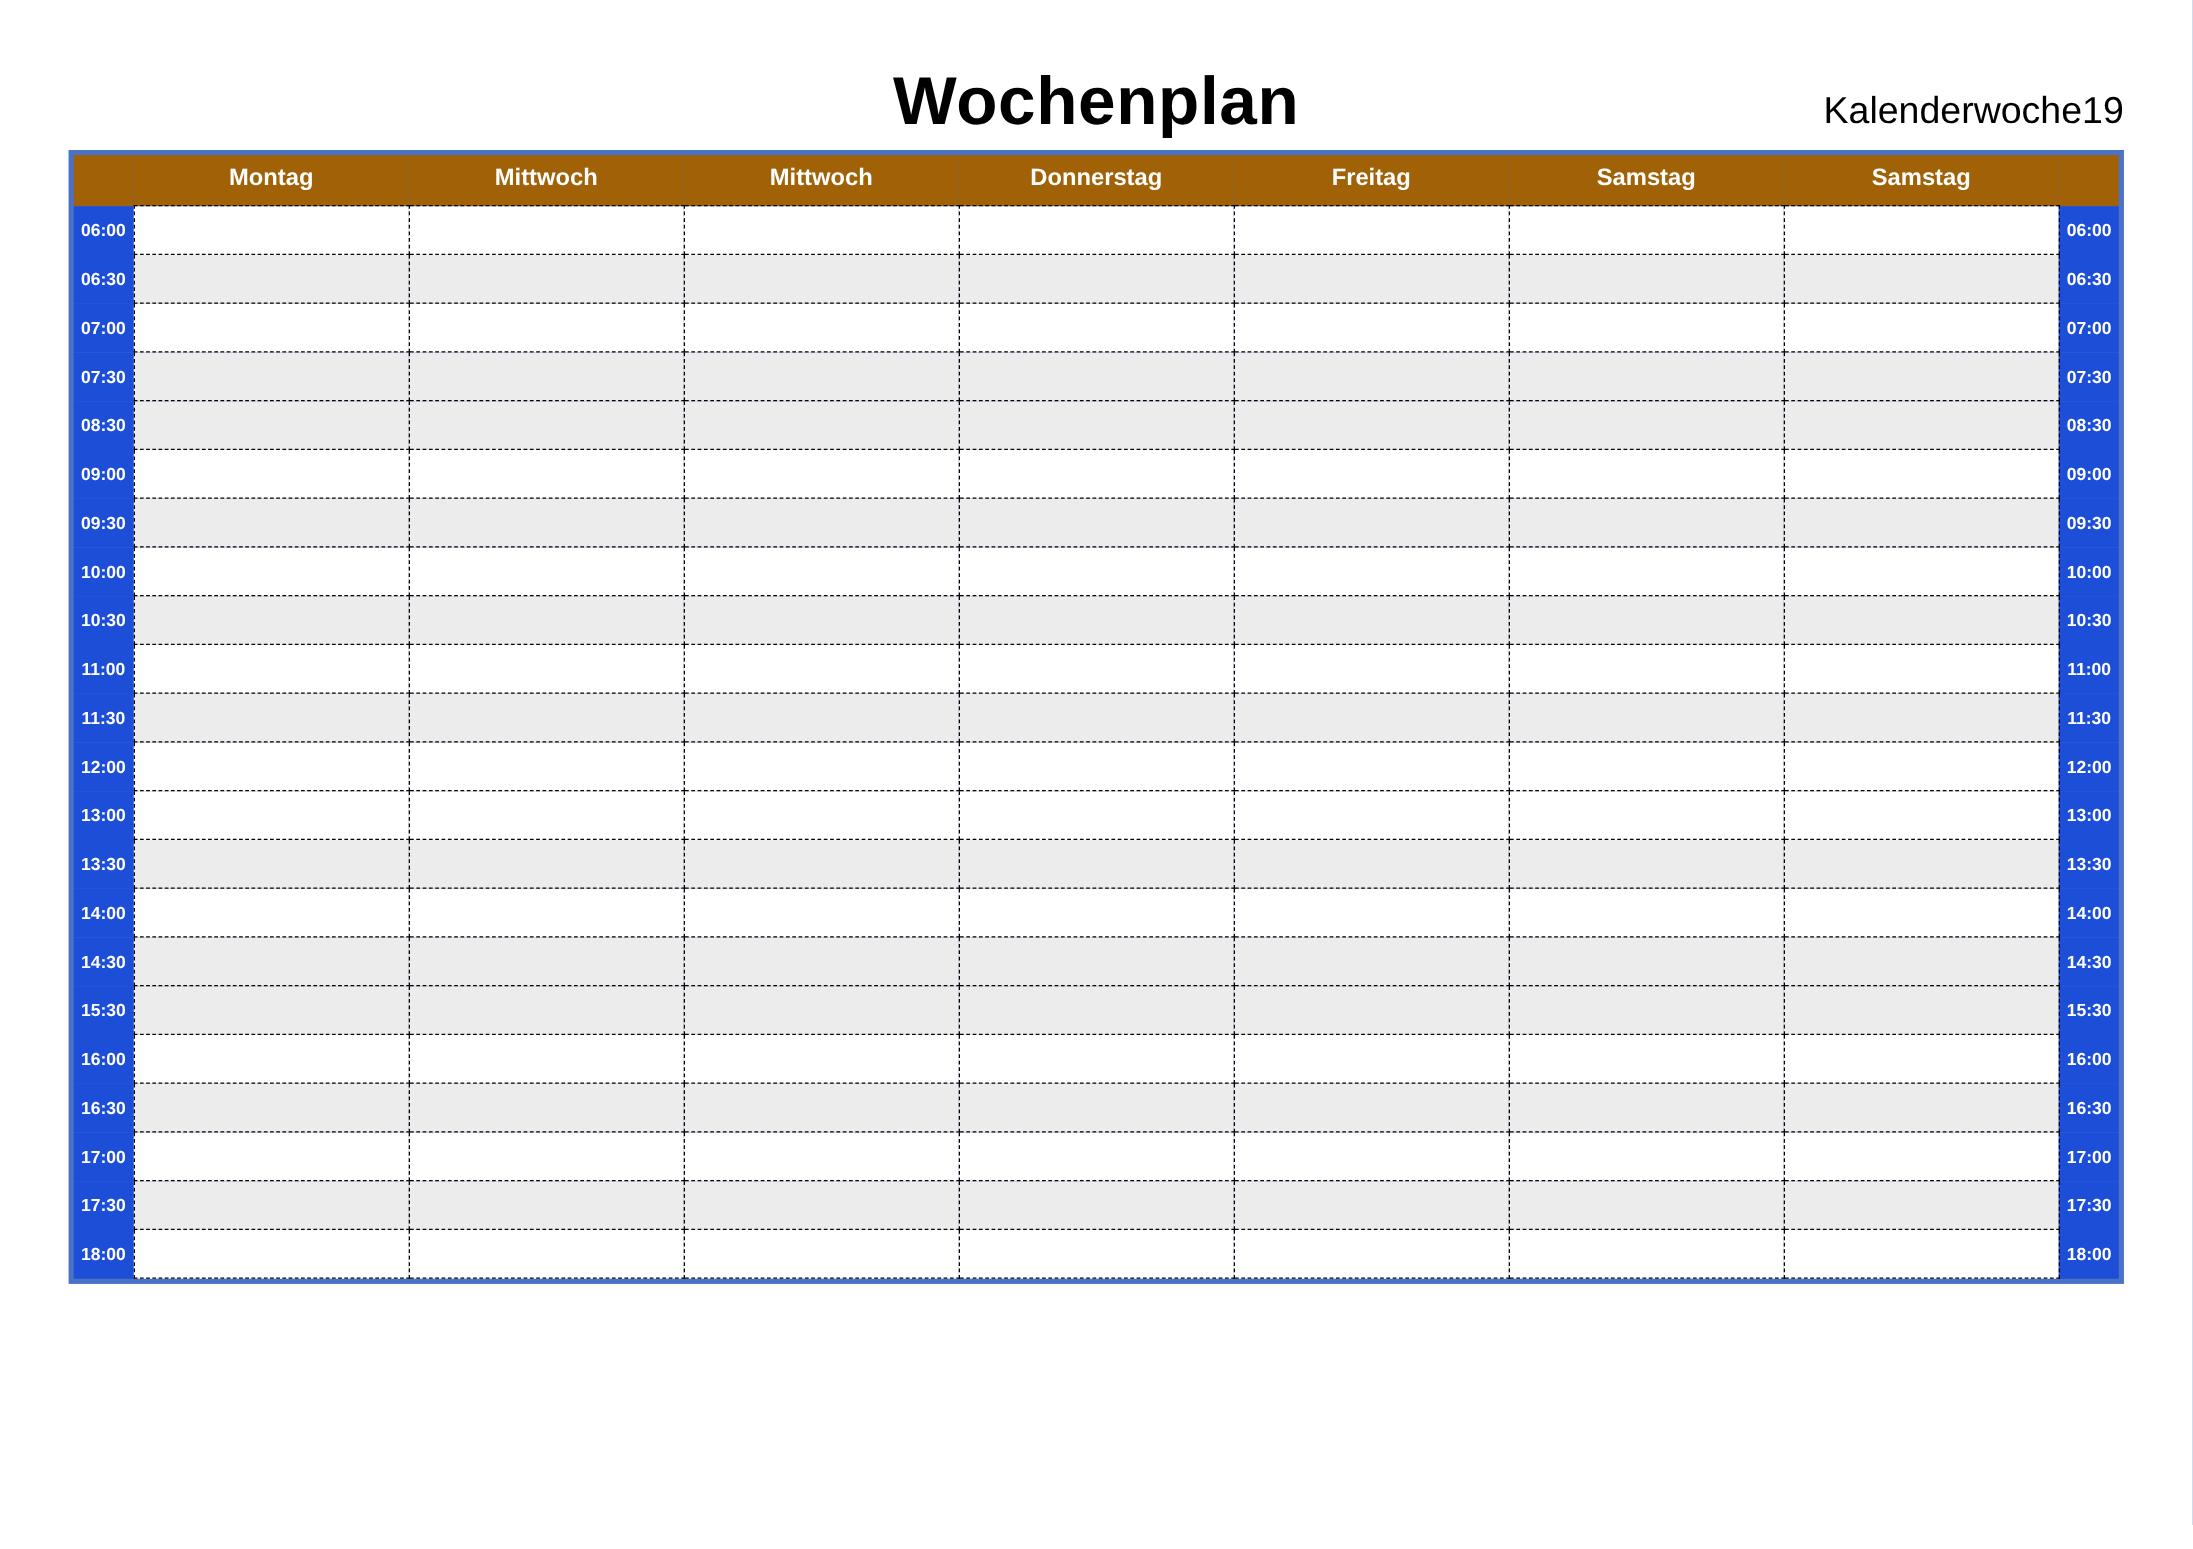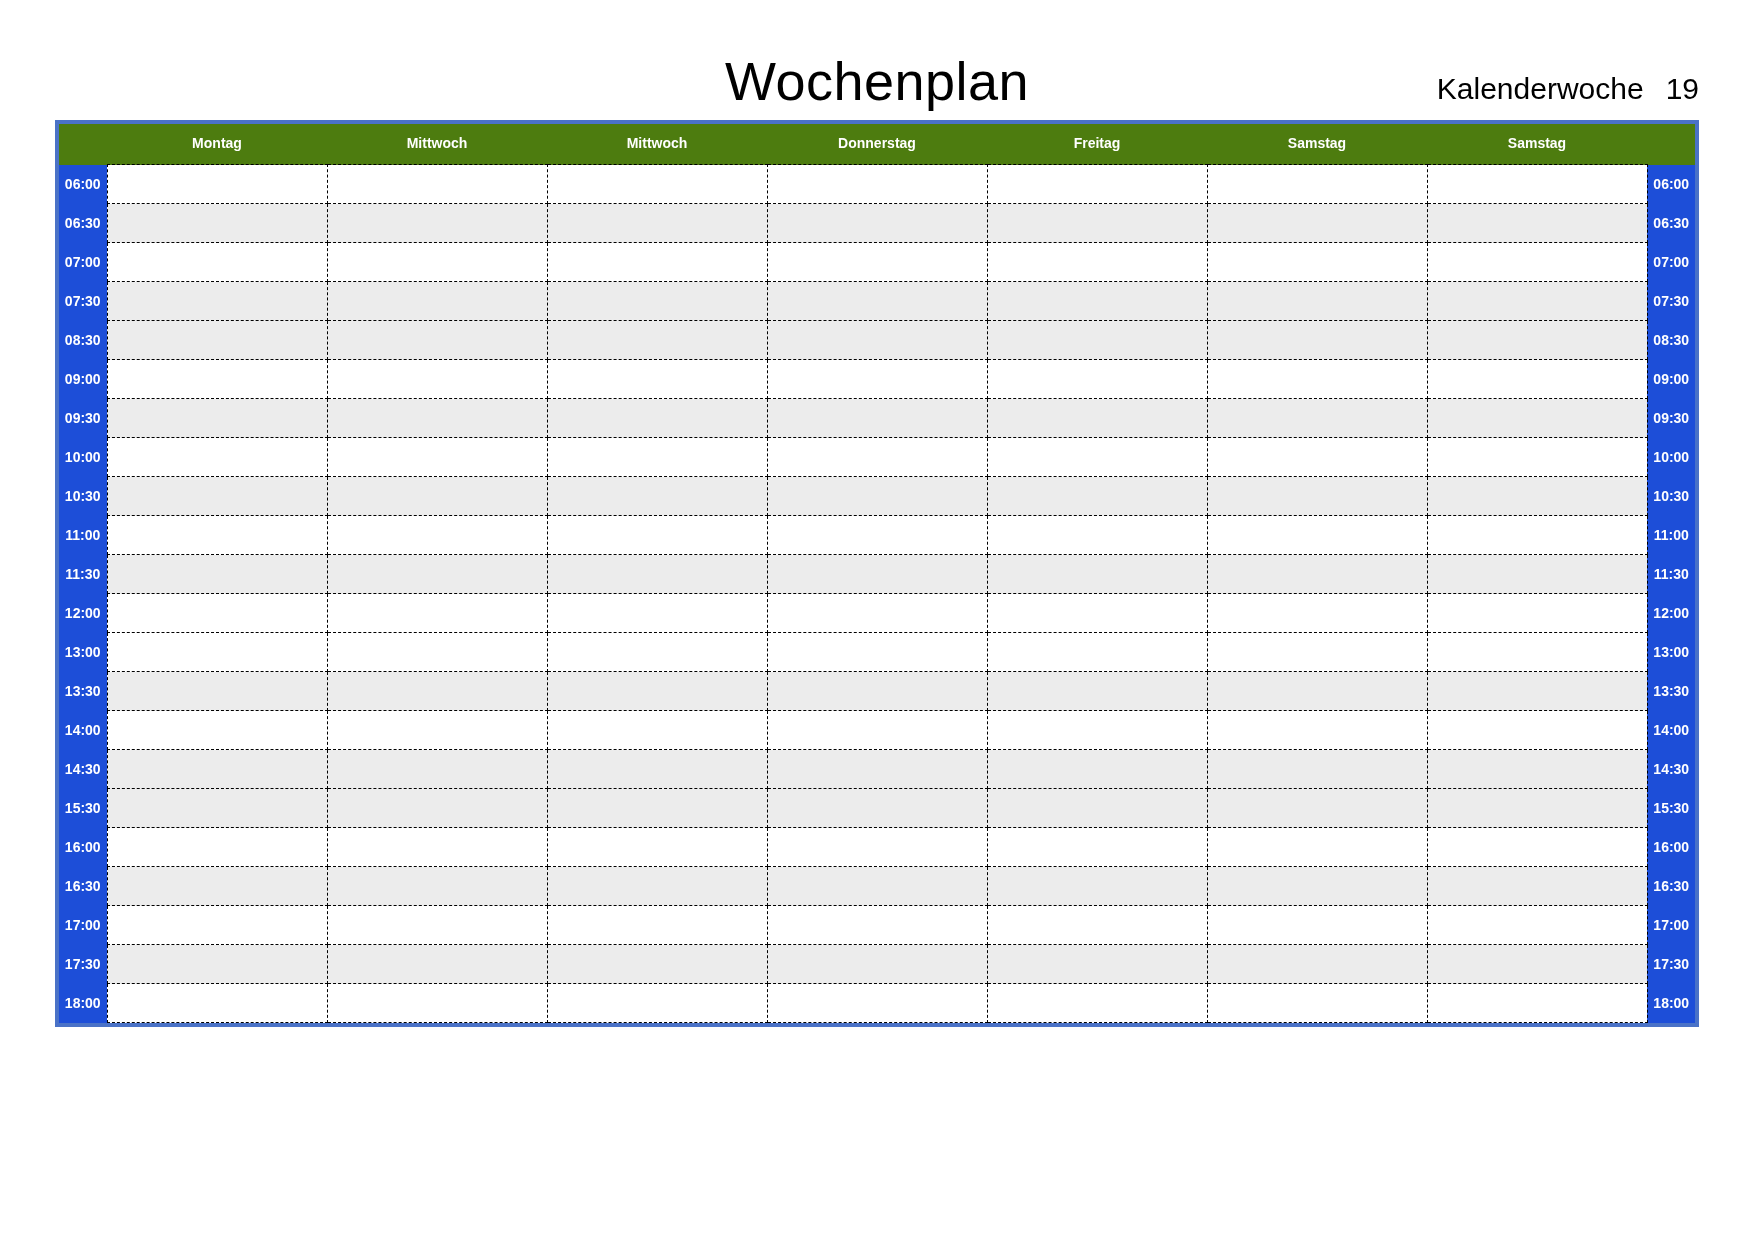--- a/index.html
+++ b/index.html
@@ -16,31 +16,31 @@
   }
   .header {
     display: flex;
     align-items: baseline;
     justify-content: center;
     position: relative;
     margin-bottom: 8px;
   }
   .title {
     font-size: 54px;
-    font-weight: 400;
+    font-weight: 700;
     color: #000;
     letter-spacing: 0.5px;
   }
   .kw-wrap {
     position: absolute;
     right: 0;
     bottom: 6px;
     display: flex;
     align-items: baseline;
-    gap: 22px;
+    gap: 0;
     margin-top: 33px;
   }
   .kw-label {
     font-size: 30px;
     font-weight: 400;
     color: #000;
   }
   .kw-value {
     font-size: 30px;
     font-weight: 400;
@@ -54,23 +54,23 @@
   table {
     border-collapse: collapse;
     width: 100%;
     table-layout: fixed;
   }
   col.timecol   { width: 48px; }
   col.daycol    { }
   col.timecol-r { width: 48px; }
 
   thead th {
-    background: #4d7c0f;
+    background: #a16207;
     color: #ffffff;
-    font-size: 14px;
+    font-size: 19px;
     font-weight: 700;
     height: 30px;
     padding: 4px 0 6px 0;
   }
 
   td.timecell {
     background: #1d4ed8;
     color: #ffffff;
     font-size: 14px;
     font-weight: 700;

